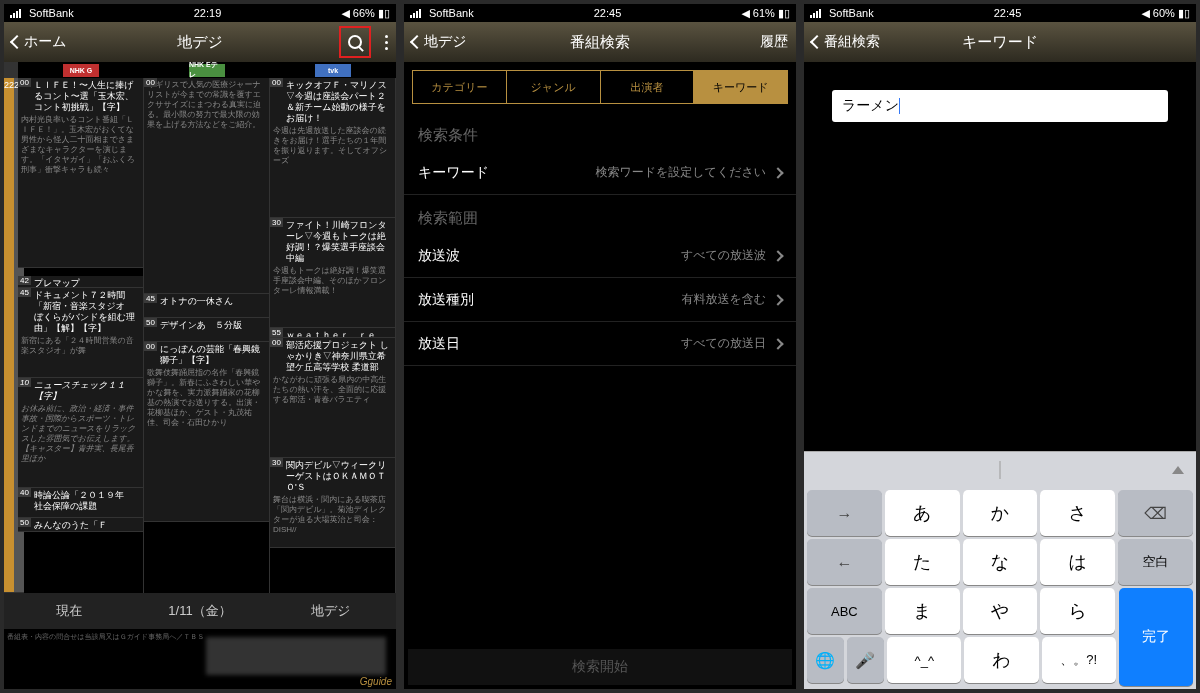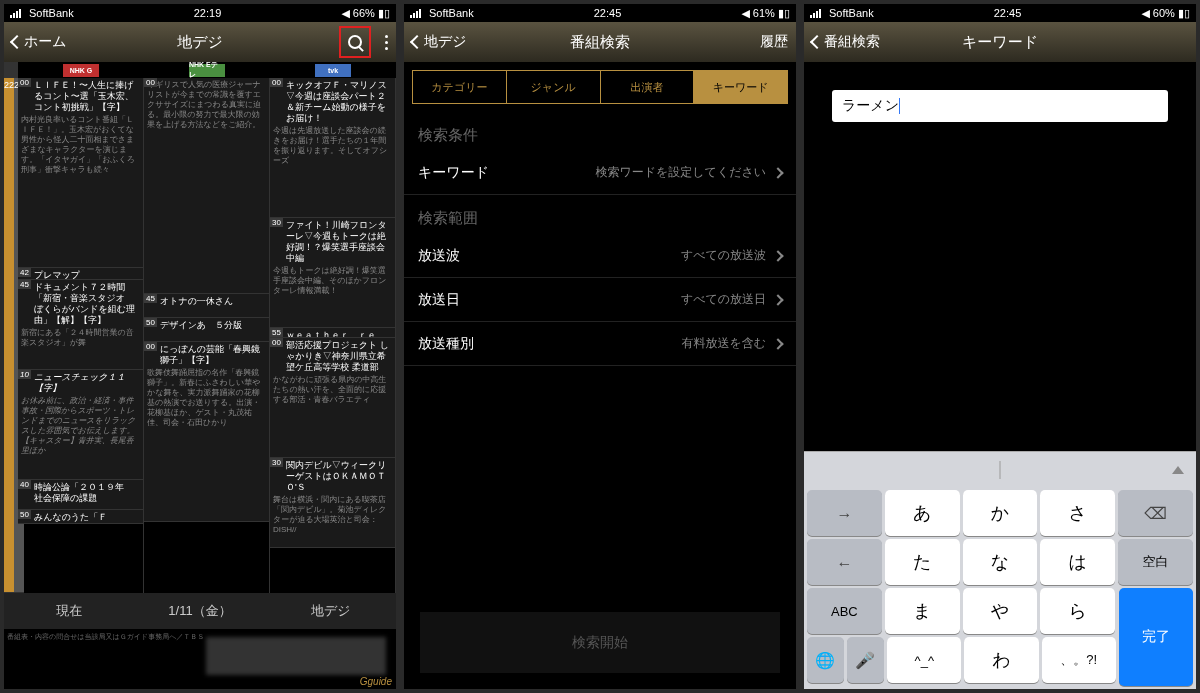--- a/index.html
+++ b/index.html
@@ -44,21 +44,21 @@
 .gguide{position:absolute;right:4px;bottom:2px;color:#b89040;font-size:10px;font-style:italic}
 .ad-blur{position:absolute;right:10px;bottom:14px;width:180px;height:38px;background:#333;filter:blur(2px)}
 
 .tabs{height:34px;display:flex;margin:8px;border:1px solid #b89040}
 .tab{flex:1;display:flex;align-items:center;justify-content:center;font-size:11px;color:#b89040;border-right:1px solid #b89040}
 .tab:last-child{border-right:none}
 .tab.active{background:#b89040;color:#000}
 .section-label{color:#666;font-size:15px;padding:14px 14px 6px}
 .setting-row{height:44px;display:flex;align-items:center;padding:0 14px;color:#fff;font-size:14px;border-bottom:1px solid #222}
 .setting-val{margin-left:auto;color:#888;font-size:12px;margin-right:8px}
-.search-btn{height:61px;margin:16px;display:flex;align-items:center;justify-content:center;color:#555;font-size:14px;background:#111;position:absolute;bottom:0;left:0;right:0}
+.search-btn{height:36px;margin:4px;display:flex;align-items:center;justify-content:center;color:#555;font-size:14px;background:#111;position:absolute;bottom:0;left:0;right:0}
 
 .input-wrap{padding:28px}
 .text-input{width:100%;height:32px;background:#fff;border:none;border-radius:3px;padding:0 10px;font-size:14px}
 .suggest-bar{height:36px;background:#d4d6db;border-top:1px solid #aaa;position:relative}
 .suggest-bar::before{content:'';position:absolute;left:50%;top:50%;width:1px;height:18px;background:#999;transform:translate(-50%,-50%)}
 .suggest-arrow{position:absolute;right:12px;top:50%;transform:translateY(-50%);width:12px;height:8px;border-left:6px solid transparent;border-right:6px solid transparent;border-bottom:8px solid #888}
 .keyboard{background:#d4d6db;padding:3px}
 .kb-row{display:flex;gap:3px;margin-bottom:3px}
 .key{flex:1;height:46px;background:#fff;border-radius:5px;display:flex;align-items:center;justify-content:center;font-size:18px;color:#000;box-shadow:0 1px 0 #888}
 .key.gray{background:#b8bcc4}
@@ -123,21 +123,21 @@
       <div class="hour">22</div>
       <div class="hour h23">23</div>
     </div>
     <div class="prog-cols" id="epg-cols">
         <div class="prog-col">
           <div class="prog" style="height: 190px;">
             <span class="prog-min">00</span>
             <div class="prog-title">ＬＩＦＥ！〜人生に捧げるコント〜選「玉木宏、コント初挑戦」【字】</div>
             <div class="prog-desc">内村光良率いるコント番組「ＬＩＦＥ！」。玉木宏がおくてな男性から怪人二十面相までさまざまなキャラクターを演じます。「イタヤガイ」「おふくろ刑事」衝撃キャラも続々</div>
           </div>
-          <div class="prog" style="height: 12px;">
+          <div class="prog" style="height: 12px; margin-top: 8px;">
             <span class="prog-min">42</span>
             <div class="prog-title">プレマップ</div>
             <div class="prog-desc"></div>
           </div>
           <div class="prog" style="height: 90px;">
             <span class="prog-min">45</span>
             <div class="prog-title">ドキュメント７２時間「新宿・音楽スタジオ　ぼくらがバンドを組む理由」【解】【字】</div>
             <div class="prog-desc">新宿にある「２４時間営業の音楽スタジオ」が舞</div>
           </div>
           <div class="prog" style="height: 110px; font-style: italic;">
@@ -257,27 +257,27 @@
     <span class="chevron-right"></span>
   </div>
   <div class="section-label">検索範囲</div>
   <div id="s2rows">
       <div class="setting-row">
         <span>放送波</span>
         <span class="setting-val">すべての放送波</span>
         <span class="chevron-right"></span>
       </div>
       <div class="setting-row">
+        <span>放送種別</span>
+        <span class="setting-val">有料放送を含む</span>
+        <span class="chevron-right"></span>
+      </div>
+      <div class="setting-row">
         <span>放送日</span>
         <span class="setting-val">すべての放送日</span>
-        <span class="chevron-right"></span>
-      </div>
-      <div class="setting-row">
-        <span>放送種別</span>
-        <span class="setting-val">有料放送を含む</span>
         <span class="chevron-right"></span>
       </div>
     </div>
   <div class="search-btn">検索開始</div>
 </div>
 
 <div class="phone">
   <div class="status-bar">
     <div class="status-left">
       <span class="signal">

